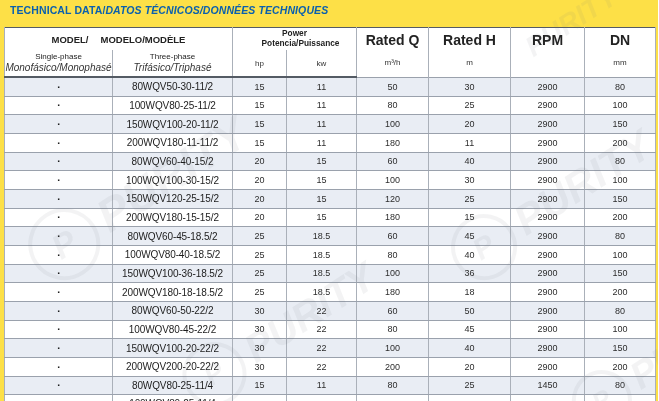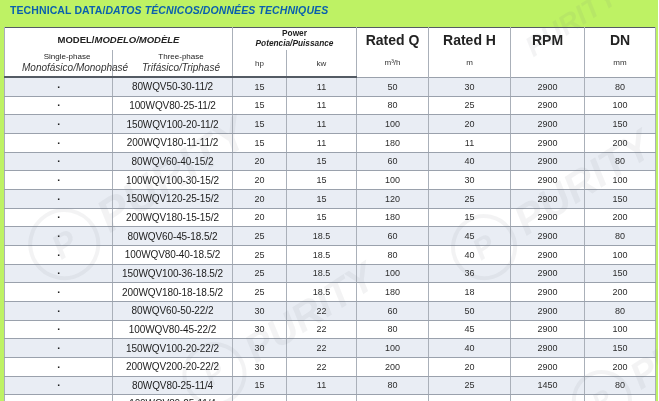--- a/index.html
+++ b/index.html
@@ -1,17 +1,17 @@
 <!DOCTYPE html>
 <html style="--title-blue: #0a60ae; --freq-navy: #25396b; --row-shade: #e9edf4; --border-dark: #545b64; --border-light: #aab0b9;"><head>
 <meta charset="utf-8">
 <style>
   html,body{margin:0;padding:0;background:#fff;}
   .sheet{
-    position:relative;width:658px;height:401px;background:#bef264;overflow:hidden;
+    position:relative;width:658px;height:401px;background:#fde047;overflow:hidden;
     font-family:"Liberation Sans",sans-serif;
   }
   
   .titlebar{
     position:absolute;top:4px;left:10px;width:647px;
     display:flex;justify-content:space-between;align-items:baseline;
   }
   .page-title{font-size:10.5px;font-weight:bold;color:var(--title-blue,#0a60ae);letter-spacing:.1px;white-space:nowrap;}
   .page-title .it{font-style:italic;}
   .freq-spec{display:flex;gap:18px;font-size:10px;font-weight:bold;color:var(--freq-navy,#25396b);white-space:nowrap;}
@@ -29,26 +29,26 @@
     border-left:1px solid var(--border-light,#aab0b9);
     border-right:1px solid var(--border-light,#aab0b9);
     background:#fff;color:#222;vertical-align:middle;text-align:center;
     font-weight:bold;
   }
   tr.h1 th{height:22px;border-bottom:none;}
   tr.h2 th{height:26px;border-top:none;}
   thead th{border-bottom:2px solid var(--border-dark,#545b64);}
   tr.h1 th.merge{border-bottom:none;}
   .model-title{font-size:9.5px;}
-  .model-title .it,.power-title .it{font-style:italic;}
+  .model-title .it,.power-title .it{padding-left:12px;}
   .power-title{font-size:8.3px;line-height:1.15;}
   .stack{vertical-align:top;}
   .stack .lab{height:23px;display:flex;align-items:center;justify-content:center;font-size:14px;font-weight:bold;}
   .stack .u{height:22px;display:flex;align-items:center;justify-content:center;font-size:8px;font-weight:normal;color:#333;}
-  .phase{font-weight:normal;padding-left:17px;}
+  .phase{font-weight:normal;}
   .phase .l1{font-size:8px;color:#222;line-height:1.25;}
   .phase .l2{font-size:10px;font-style:italic;color:#333;line-height:1.2;}
   th.unit{font-size:8px;font-weight:normal;color:#333;}
   tbody td{
     height:17.66px;text-align:center;vertical-align:middle;
     font-size:9px;color:#2d2d2d;
     border:1px solid var(--border-light,#aab0b9);
     border-top:1px solid #9aa1ac;border-bottom:1px solid #9aa1ac;
   }
   tbody tr:nth-child(odd) td{background:var(--row-shade,#e9edf4);}

